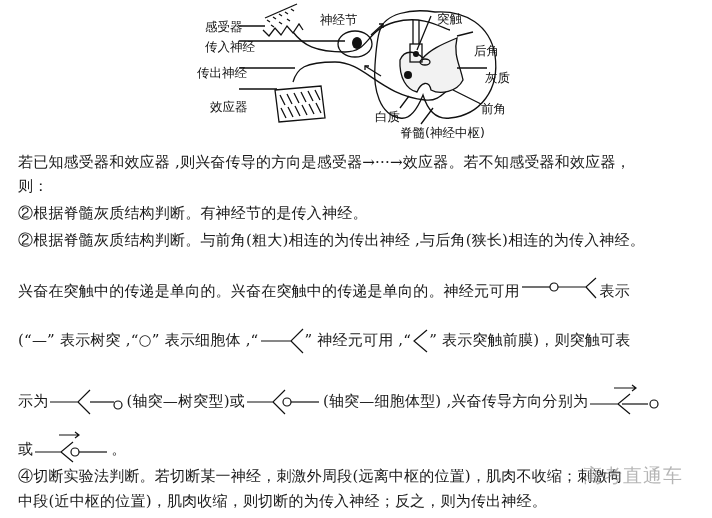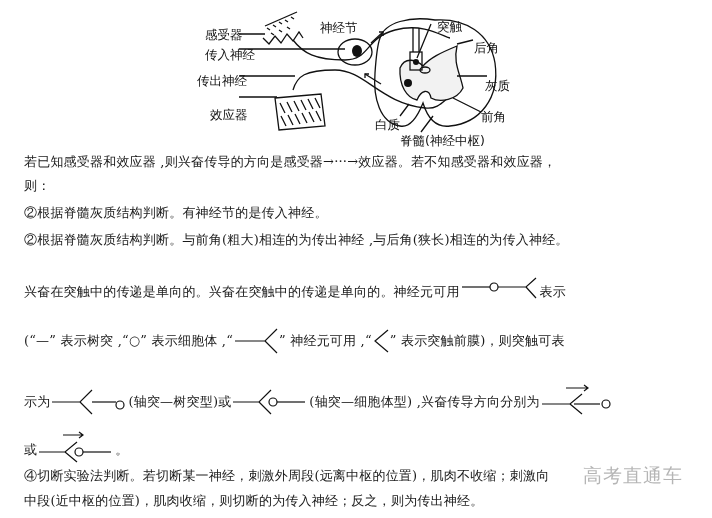--- a/index.html
+++ b/index.html
@@ -1,22 +1,22 @@
 <!DOCTYPE html>
 <html><head>
 <meta charset="utf-8">
 <style>
   html, body { margin: 0; padding: 0; background: #ffffff; }
   body { width: 712px; height: 518px; position: relative; overflow: hidden;
          font-family: "DejaVu Serif", "Liberation Serif", serif; color: #1a1a1a; }
-  .fig { position: absolute; left: 195px; top: 0; width: 320px; height: 145px; margin-top: 8px; }
+  .fig { position: absolute; left: 195px; top: 0; width: 320px; height: 145px; }
   .fig svg { width: 320px; height: 145px; display: block; }
   .fig .lbl { position: absolute; font-family: "DejaVu Sans", "Liberation Sans", sans-serif;
               font-size: 12.5px; line-height: 14px; color: #111; white-space: nowrap; }
-  .line { position: absolute; left: 24px; font-size: 13px; line-height: 20px; white-space: nowrap; letter-spacing: 0.2px; }
+  .line { position: absolute; left: 18px; font-size: 15px; line-height: 20px; white-space: nowrap; letter-spacing: 0.2px; }
   .sym { display: inline-block; vertical-align: middle; }
   .wm { position: absolute; left: 583px; top: 463px; font-family: Liberation Sans, sans-serif;
         font-size: 19px; color: rgba(120,120,120,0.55); letter-spacing: 1px; white-space: nowrap; }
 </style>
 </head>
 <body>
 
 <div class="fig">
   <svg viewBox="0 0 320 145">
     <g fill="none" stroke="#111" stroke-width="1.3">
@@ -56,21 +56,21 @@
       <circle cx="221" cy="54" r="3"></circle>
       <circle cx="213" cy="75" r="4"></circle>
     </g>
   </svg>
   <span class="lbl" style="left:10px;top:20px">感受器</span>
   <span class="lbl" style="left:10px;top:40px">传入神经</span>
   <span class="lbl" style="left:2px;top:66px">传出神经</span>
   <span class="lbl" style="left:15px;top:100px">效应器</span>
   <span class="lbl" style="left:125px;top:13px">神经节</span>
   <span class="lbl" style="left:242px;top:12px">突触</span>
-  <span class="lbl" style="left:279px;top:33px">后角</span>
+  <span class="lbl" style="left:279px;top:44px">后角</span>
   <span class="lbl" style="left:290px;top:71px">灰质</span>
   <span class="lbl" style="left:286px;top:102px">前角</span>
   <span class="lbl" style="left:180px;top:110px">白质</span>
   <span class="lbl" style="left:205px;top:126px">脊髓(神经中枢)</span>
 </div>
 
 <div class="line" style="top:152px">若已知感受器和效应器 ,则兴奋传导的方向是感受器→···→效应器。若不知感受器和效应器，</div>
 <div class="line" style="top:176px">则：</div>
 <div class="line" style="top:203px">②根据脊髓灰质结构判断。有神经节的是传入神经。</div>
 <div class="line" style="top:230px">②根据脊髓灰质结构判断。与前角(粗大)相连的为传出神经 ,与后角(狭长)相连的为传入神经。</div>

